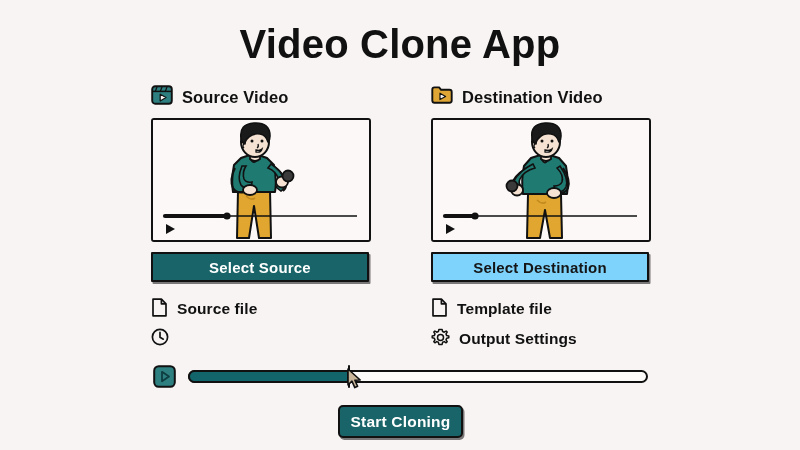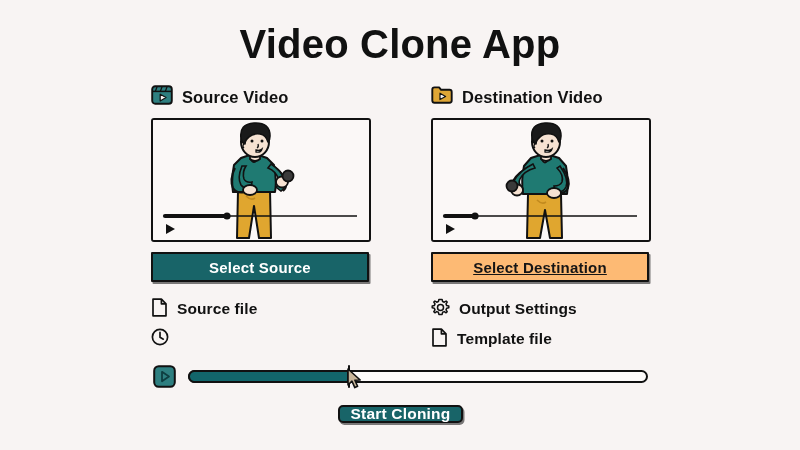--- a/index.html
+++ b/index.html
@@ -82,21 +82,21 @@
     display: flex;
     align-items: center;
     justify-content: center;
     font-size: 15px;
     font-weight: bold;
     letter-spacing: 0.2px;
     cursor: pointer;
     box-shadow: 1.5px 2px 0 rgba(17,17,17,0.55);
   }
   .btn-teal  { background: #186468; color: #FFFFFF; }
-  .btn-amber { background: #fdba74; color: #151515; text-decoration: underline; }
+  .btn-amber { background: #7dd3fc; color: #151515; }
 
   
   .opt-list { margin-top: 16px; }
   .opt-row {
     display: flex;
     align-items: center;
     gap: 9px;
     height: 22px;
     margin-bottom: 8px;
     cursor: pointer;
@@ -167,21 +167,21 @@
     height: 22px;
     pointer-events: none;
   }
 
   
   .start-btn {
     position: absolute;
     left: 338px;
     top: 405px;
     width: 125px;
-    height: 18px;
+    height: 33px;
     background: #186468;
     color: #FFFFFF;
     border: 2.2px solid #111111;
     border-radius: 5px;
     display: flex;
     align-items: center;
     justify-content: center;
     font-size: 15.5px;
     font-weight: bold;
     letter-spacing: 0.2px;
@@ -331,36 +331,36 @@
       </svg>
     </div>
 
     <div class="select-btn btn-amber">
       <span>Select Destination</span>
     </div>
 
     <div class="opt-list">
       <div class="opt-row">
         <span class="opt-icon">
+          <svg width="17" height="19" viewBox="0 0 17 19">
+            <path d="M2 1.2 h8.4 l4.6 4.6 v12 h-13 Z" fill="none" stroke="#111" stroke-width="1.7" stroke-linejoin="round"></path>
+            <path d="M10.4 1.2 v4.6 h4.6" fill="none" stroke="#111" stroke-width="1.7" stroke-linejoin="round"></path>
+          </svg>
+        </span>
+        <span class="opt-label">Template file</span>
+      </div>
+      <div class="opt-row">
+        <span class="opt-icon">
           <svg width="19" height="19" viewBox="0 0 19 19">
             <path d="M9.5 1.4 l1.6 0 0.5 2.1 1.7 0.7 1.8 -1.2 1.1 1.1 -1.2 1.8 0.7 1.7 2.1 0.5 0 1.6 -2.1 0.5 -0.7 1.7 1.2 1.8 -1.1 1.1 -1.8 -1.2 -1.7 0.7 -0.5 2.1 -1.6 0 -1.6 0 -0.5 -2.1 -1.7 -0.7 -1.8 1.2 -1.1 -1.1 1.2 -1.8 -0.7 -1.7 -2.1 -0.5 0 -1.6 2.1 -0.5 0.7 -1.7 -1.2 -1.8 1.1 -1.1 1.8 1.2 1.7 -0.7 0.5 -2.1 Z" fill="none" stroke="#111" stroke-width="1.5" stroke-linejoin="round"></path>
             <circle cx="9.5" cy="9.5" r="3" fill="none" stroke="#111" stroke-width="1.5"></circle>
           </svg>
         </span>
         <span class="opt-label">Output Settings</span>
       </div>
-      <div class="opt-row">
-        <span class="opt-icon">
-          <svg width="17" height="19" viewBox="0 0 17 19">
-            <path d="M2 1.2 h8.4 l4.6 4.6 v12 h-13 Z" fill="none" stroke="#111" stroke-width="1.7" stroke-linejoin="round"></path>
-            <path d="M10.4 1.2 v4.6 h4.6" fill="none" stroke="#111" stroke-width="1.7" stroke-linejoin="round"></path>
-          </svg>
-        </span>
-        <span class="opt-label">Template file</span>
-      </div>
     </div>
   </div>
 
   <div class="timeline-row">
     <div class="tl-play-btn">
       <svg width="23" height="23" viewBox="0 0 23 23">
         <rect x="1.2" y="1.2" width="20.6" height="20.6" rx="4.5" fill="#2E7F80" stroke="#111" stroke-width="2"></rect>
         <path d="M9 6.8 L16 11.5 L9 16.2 Z" fill="none" stroke="#0E3D40" stroke-width="1.8" stroke-linejoin="round"></path>
       </svg>
     </div>

